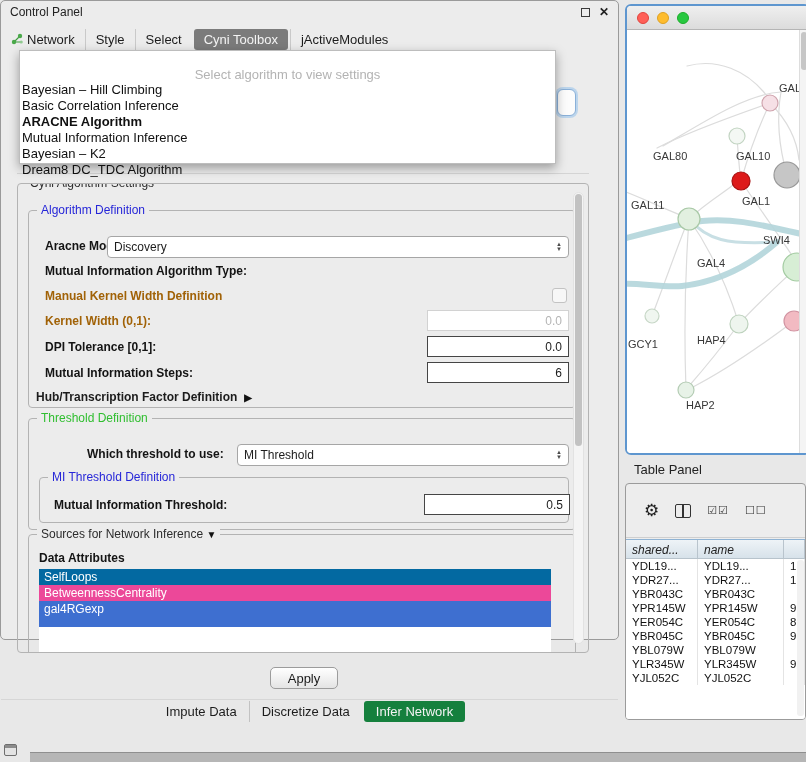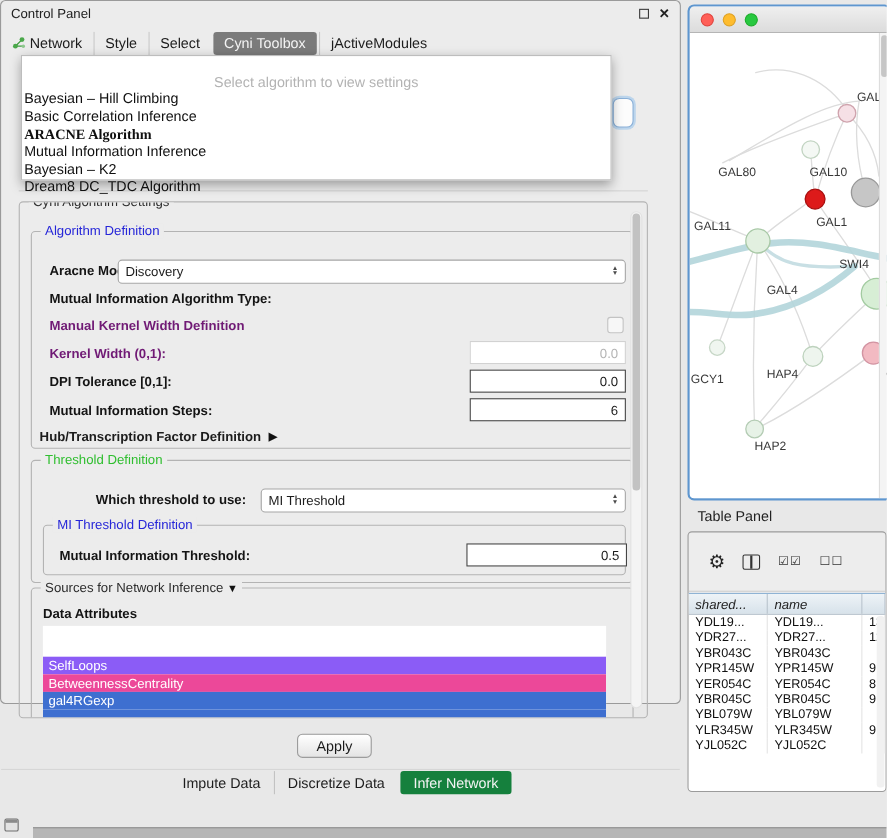--- a/index.html
+++ b/index.html
@@ -43,35 +43,35 @@
   }
 
   
   .popup {
     position: absolute; left: 18px; top: 49px; width: 537px; height: 114px;
     background: #ffffff; border: 1px solid #bdbdbd;
     box-shadow: 0 4px 10px rgba(0,0,0,.35); z-index: 50;
   }
   .popup-prompt { height: 15px; line-height: 15px; margin-top: 16px; text-align: center; font-size: 13px; color: #b3b3b3; }
   .dd-item { height: 16px; line-height: 16px; padding-left: 2px; font-size: 13px; color: #101010; white-space: nowrap; }
-  .dd-item.bold { font-weight: bold; font-family: Liberation Serif, serif; }
+  .dd-item.bold { font-weight: bold; }
 
   
   .groupbox { position: absolute; border: 1px solid #b3b3b3; border-radius: 4px; }
   .legend {
     position: absolute; top: -8px; left: 8px; background: #ececec; padding: 0 4px;
     font-size: 12px; white-space: nowrap; color: #2c2c2c;
   }
   .legend.blue { color: #2626d8; }
   .legend.green { color: #2fbe2f; }
 
   .settings { left: 16px; top: 182px; width: 572px; height: 470px; overflow: hidden; }
 
   .lbl { position: absolute; font-size: 12px; font-weight: bold; white-space: nowrap; color: #141414; }
-  .lbl.disabled { color: #701a75; }
+  .lbl.disabled { color: #a16207; }
 
   .combo {
     position: absolute; background: #fff; border: 1px solid #a6a6a6; border-radius: 4px;
     font-size: 12px; display: flex; align-items: center; padding: 0 6px; height: 22px;
   }
   .combo .arrows { margin-left: auto; display: flex; flex-direction: column; font-size: 6px; line-height: 5px; color: #4a4a4a; }
   .field {
     position: absolute; background: #fff; border: 1px solid #c9c9c9; height: 21px;
     font-size: 12px; display: flex; align-items: center; justify-content: flex-end; padding: 0 6px;
   }
@@ -269,21 +269,21 @@
         </div>
       </div>
 
       <div class="groupbox" style="left:10px; top:350px; width:548px; height:130px;">
         <span class="legend">
           <span>Sources for Network Inference</span>
           <span class="tri">▼</span>
         </span>
         <span class="lbl" style="left:10px; top:16px;">Data Attributes</span>
         <div class="attr-list" id="attr-list">
-            <div class="attr-item" style="background: #8b5cf6; margin-top: 28px;">SelfLoops</div>
+            <div class="attr-item" style="background: #0369a1;">SelfLoops</div>
             <div class="attr-item" style="background: #ec4899;">BetweennessCentrality</div>
             <div class="attr-item" style="background: rgb(62, 111, 208);">gal4RGexp</div>
             <div class="attr-item partial" style="background: rgb(62, 111, 208);"></div>
           </div>
       </div>
 
       <div class="settings-scroll">
         <div class="thumb"></div>
       </div>
     </div>

